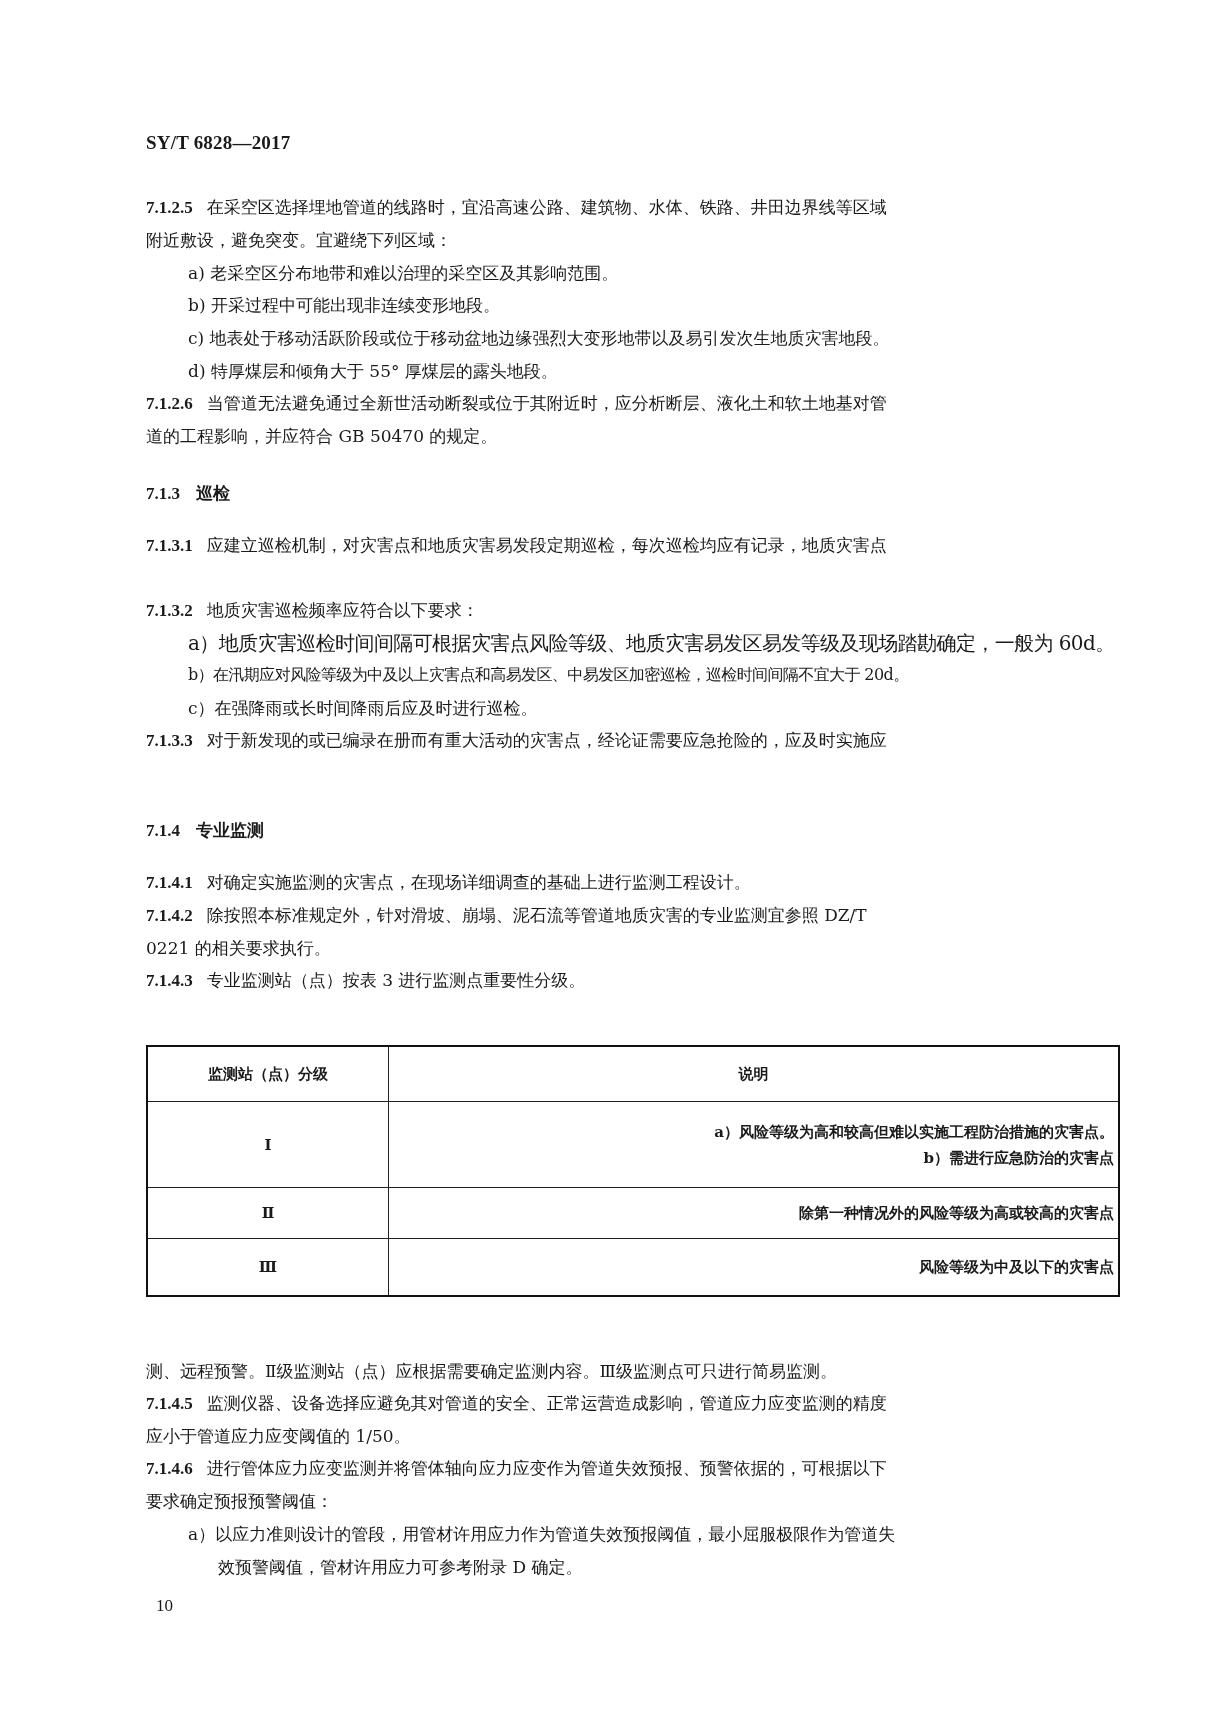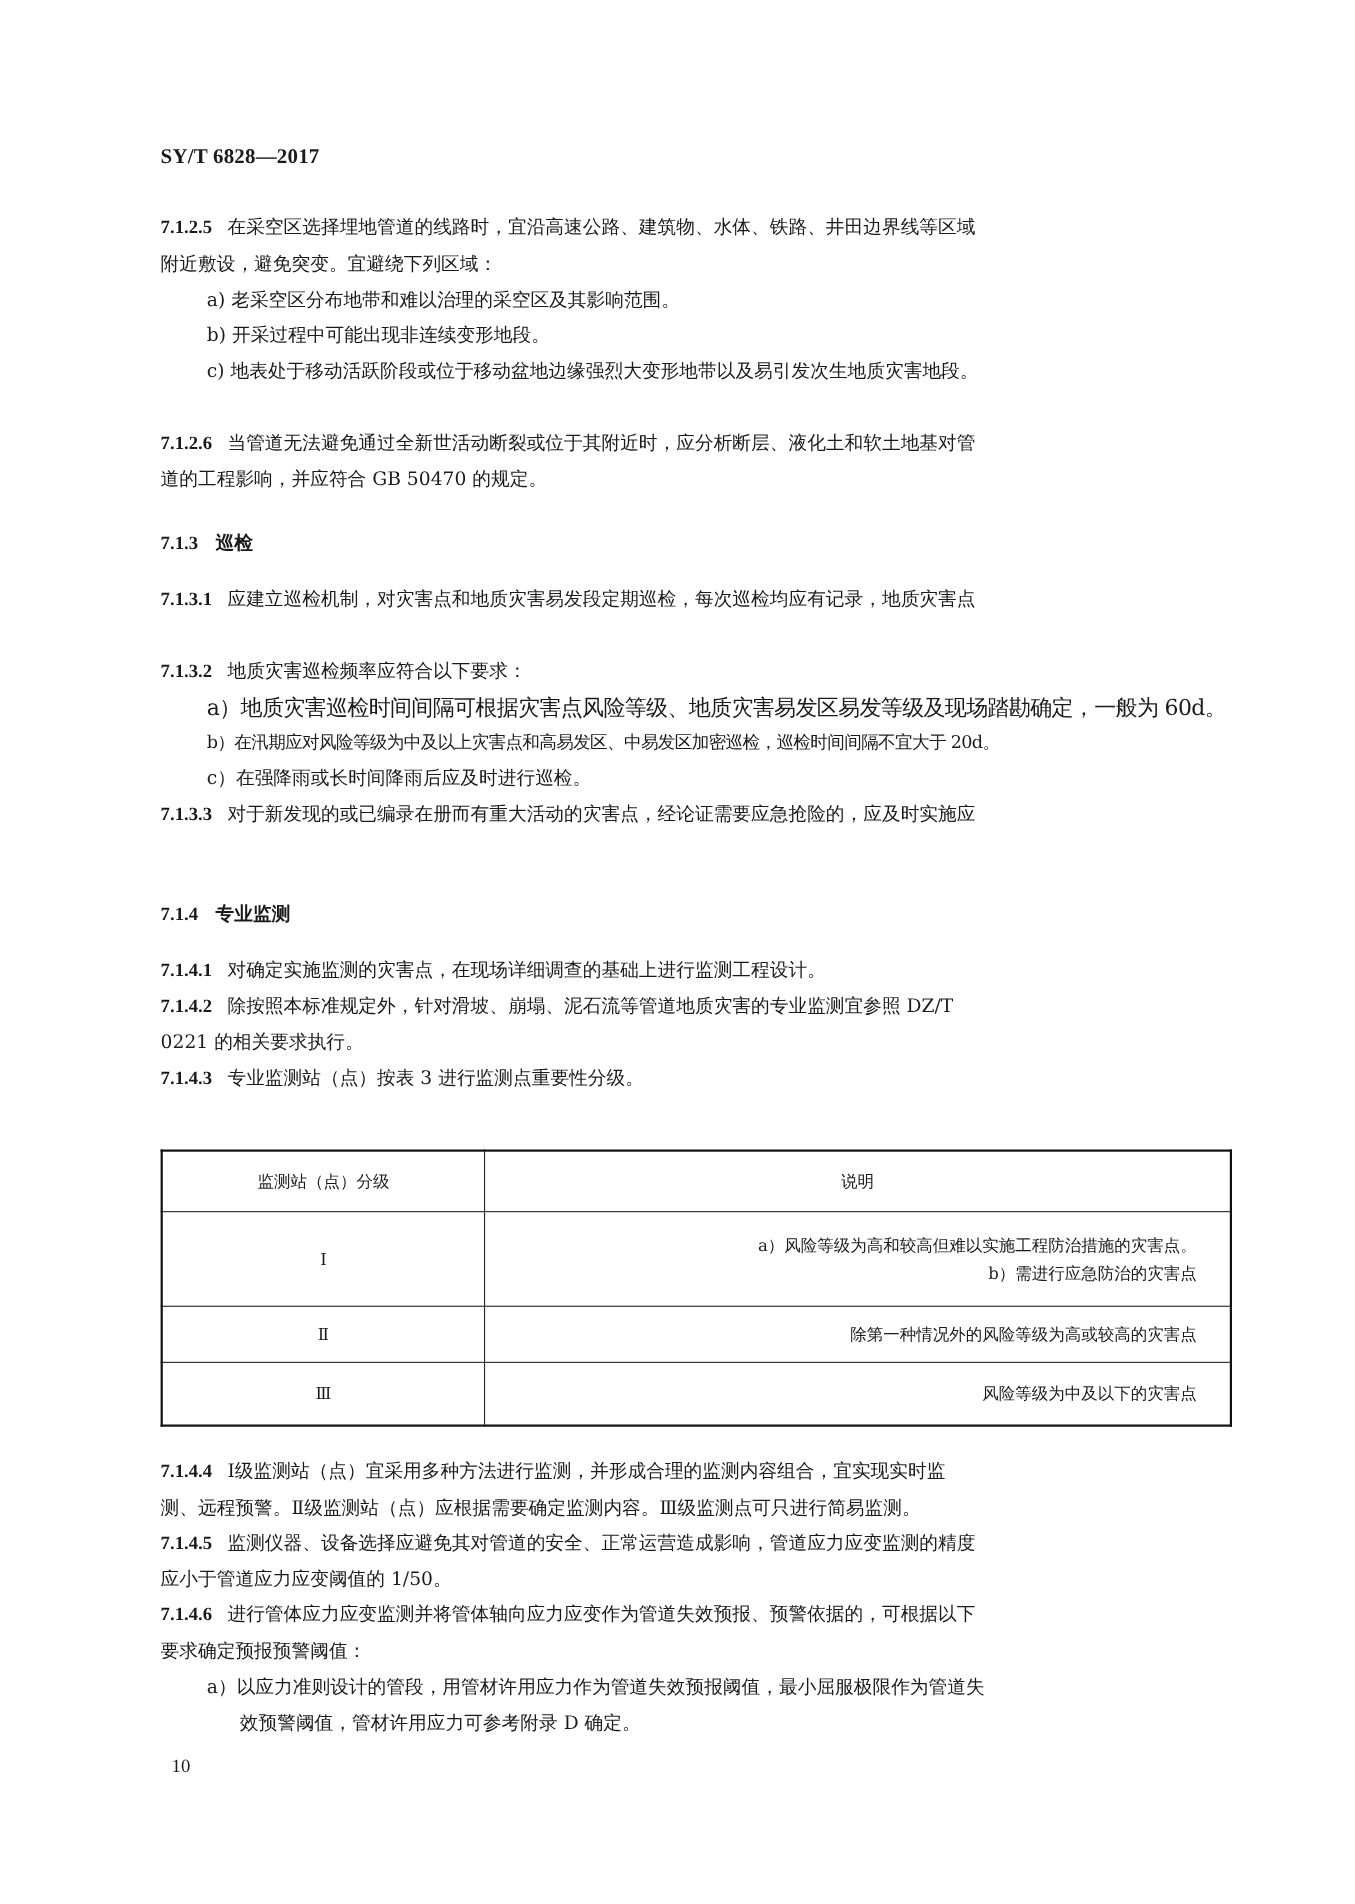--- a/index.html
+++ b/index.html
@@ -29,21 +29,21 @@
   .caption {
     position: absolute; left: 0; width: 1232px; top: 1018px; text-align: center;
     font-weight: bold; font-size: 17px; font-family: "DejaVu Sans", "Liberation Sans", sans-serif;
   }
   .caption .n { margin-right: 18px; }
   table.t3 {
     position: absolute; left: 118px; top: 1045px; width: 974px;
     border-collapse: collapse; border: 2px solid #111; font-size: 15px;
   }
   table.t3 td, table.t3 th {
-    border: 1.3px solid #222; font-weight: normal; padding: 0 30px;
+    border: 1.3px solid #222; font-weight: bold; padding: 0 4px;
   }
   table.t3 th { height: 54px; }
   table.t3 td.lvl { width: 232px; text-align: center; }
   table.t3 td.desc { text-align: right; line-height: 26px; }
   .r1 td { height: 85px; }
   .r2 td { height: 50px; }
   .r3 td { height: 56px; }
   .pagenum {
     position: absolute; left: 128px; top: 1596px; font-size: 17px;
     font-family: "Liberation Serif", serif;
@@ -56,20 +56,21 @@
 
   <div class="hdr">SY/T 6828—2017</div>
 
   <div class="line" style="top:196px">
     <span class="num">7.1.2.5</span><span>在采空区选择埋地管道的线路时，宜沿高速公路、建筑物、水体、铁路、井田边界线等区域</span>
   </div>
   <div class="line" style="top:229px">附近敷设，避免突变。宜避绕下列区域：</div>
   <div class="line ind" style="top:262px">a) 老采空区分布地带和难以治理的采空区及其影响范围。</div>
   <div class="line ind" style="top:294px">b) 开采过程中可能出现非连续变形地段。</div>
   <div class="line ind" style="top:327px">c) 地表处于移动活跃阶段或位于移动盆地边缘强烈大变形地带以及易引发次生地质灾害地段。</div>
+  <div class="line ind" style="top:360px">d) 特厚煤层和倾角大于 55° 厚煤层的露头地段。</div>
 
   <div class="line" style="top:392px">
     <span class="num">7.1.2.6</span><span>当管道无法避免通过全新世活动断裂或位于其附近时，应分析断层、液化土和软土地基对管</span>
   </div>
   <div class="line" style="top:425px">道的工程影响，并应符合 GB 50470 的规定。</div>
 
   <div class="h3" style="top:482px">
     <span class="n">7.1.3</span><span>巡检</span>
   </div>
 
@@ -123,23 +124,20 @@
       <td class="lvl">Ⅱ</td>
       <td class="desc">除第一种情况外的风险等级为高或较高的灾害点</td>
     </tr>
     <tr class="r3">
       <td class="lvl">Ⅲ</td>
       <td class="desc">风险等级为中及以下的灾害点</td>
     </tr>
   </tbody>
     </table>
 
-  <div class="line" style="top:1327px">
-    <span class="num">7.1.4.4</span><span>Ⅰ级监测站（点）宜采用多种方法进行监测，并形成合理的监测内容组合，宜实现实时监</span>
-  </div>
   <div class="line" style="top:1360px">测、远程预警。Ⅱ级监测站（点）应根据需要确定监测内容。Ⅲ级监测点可只进行简易监测。</div>
 
   <div class="line" style="top:1392px">
     <span class="num">7.1.4.5</span><span>监测仪器、设备选择应避免其对管道的安全、正常运营造成影响，管道应力应变监测的精度</span>
   </div>
   <div class="line" style="top:1425px">应小于管道应力应变阈值的 1/50。</div>
 
   <div class="line" style="top:1457px">
     <span class="num">7.1.4.6</span><span>进行管体应力应变监测并将管体轴向应力应变作为管道失效预报、预警依据的，可根据以下</span>
   </div>

